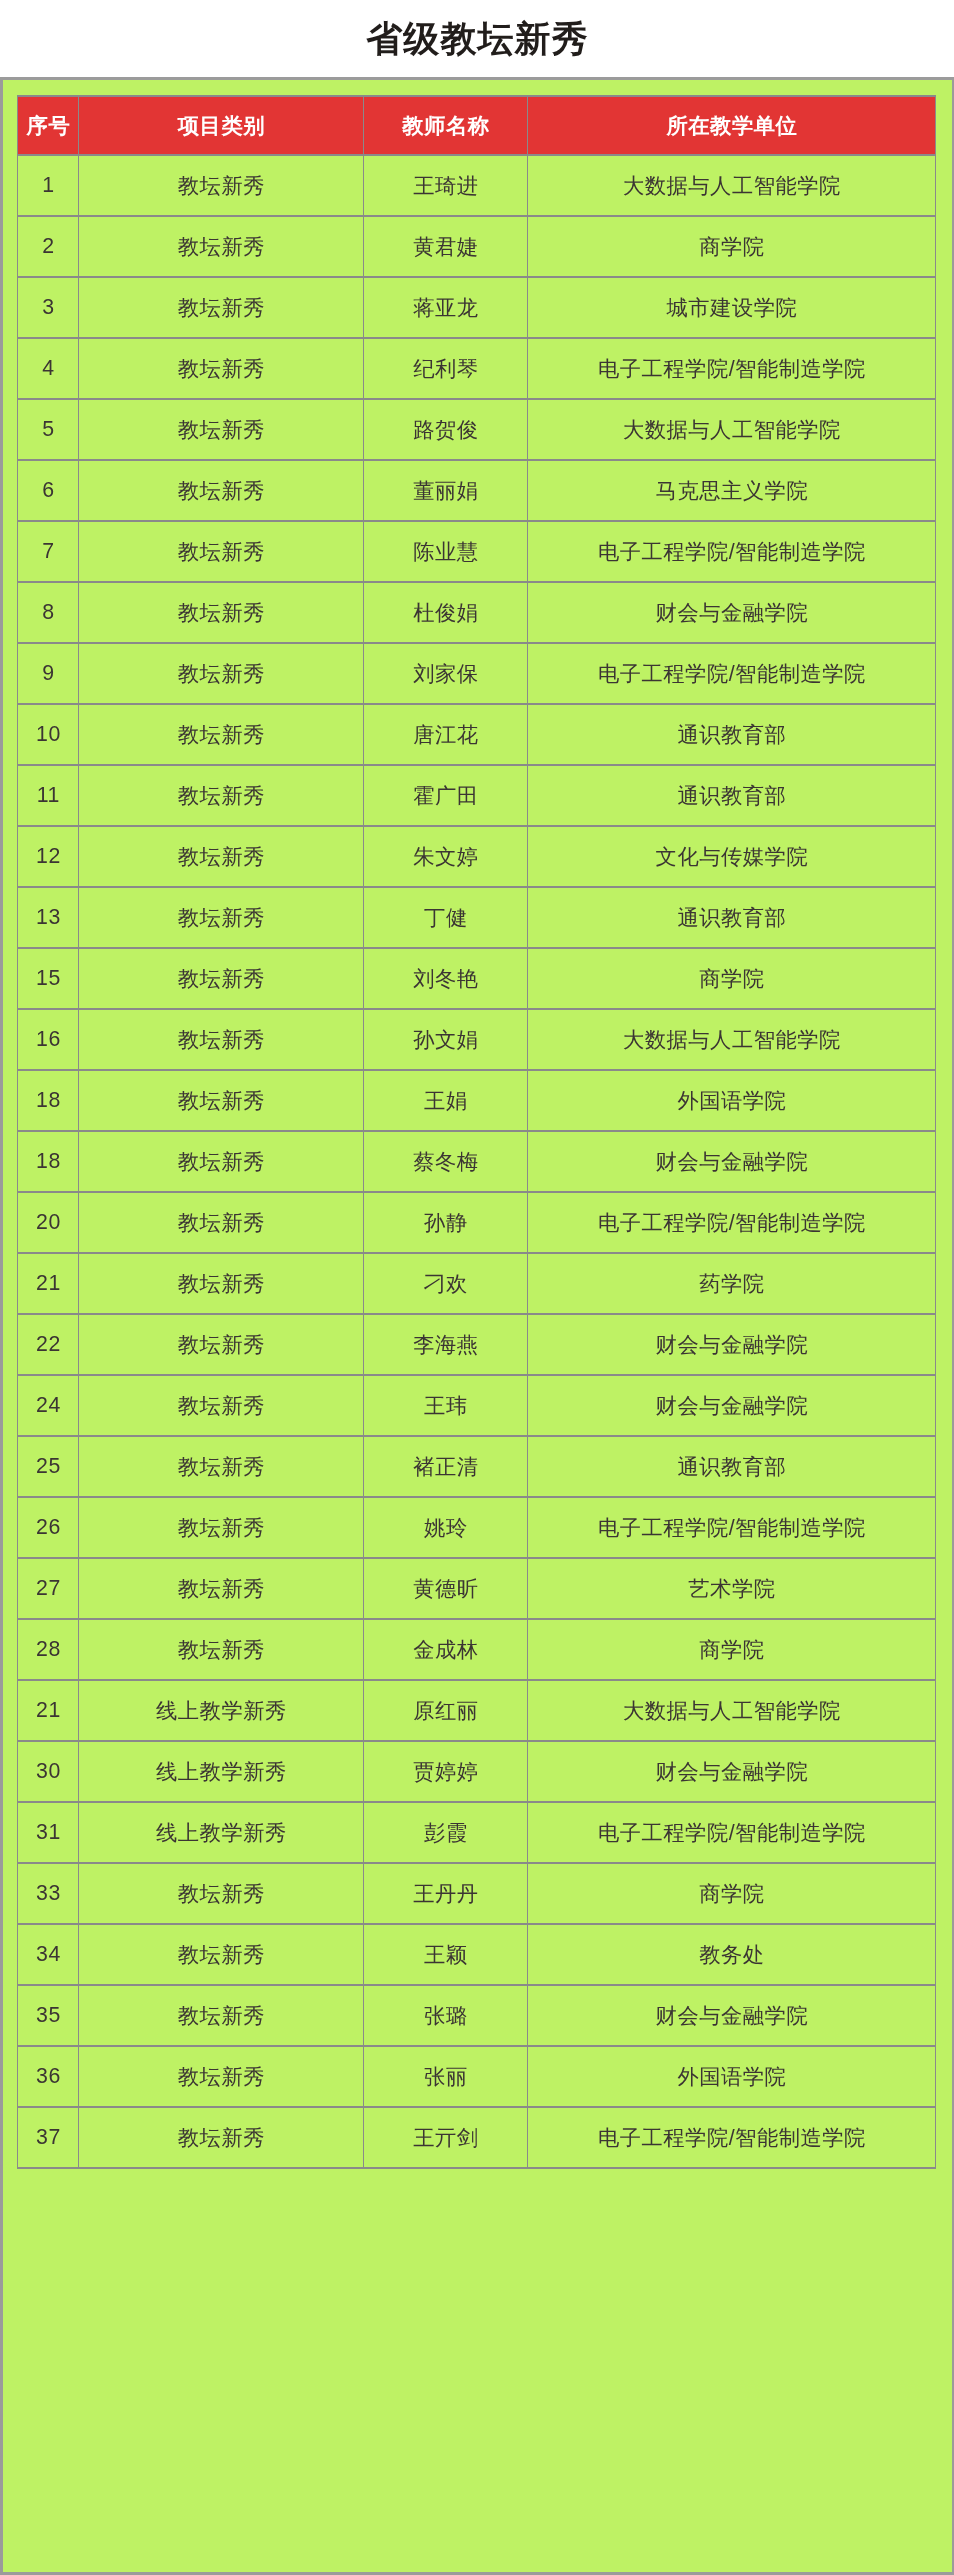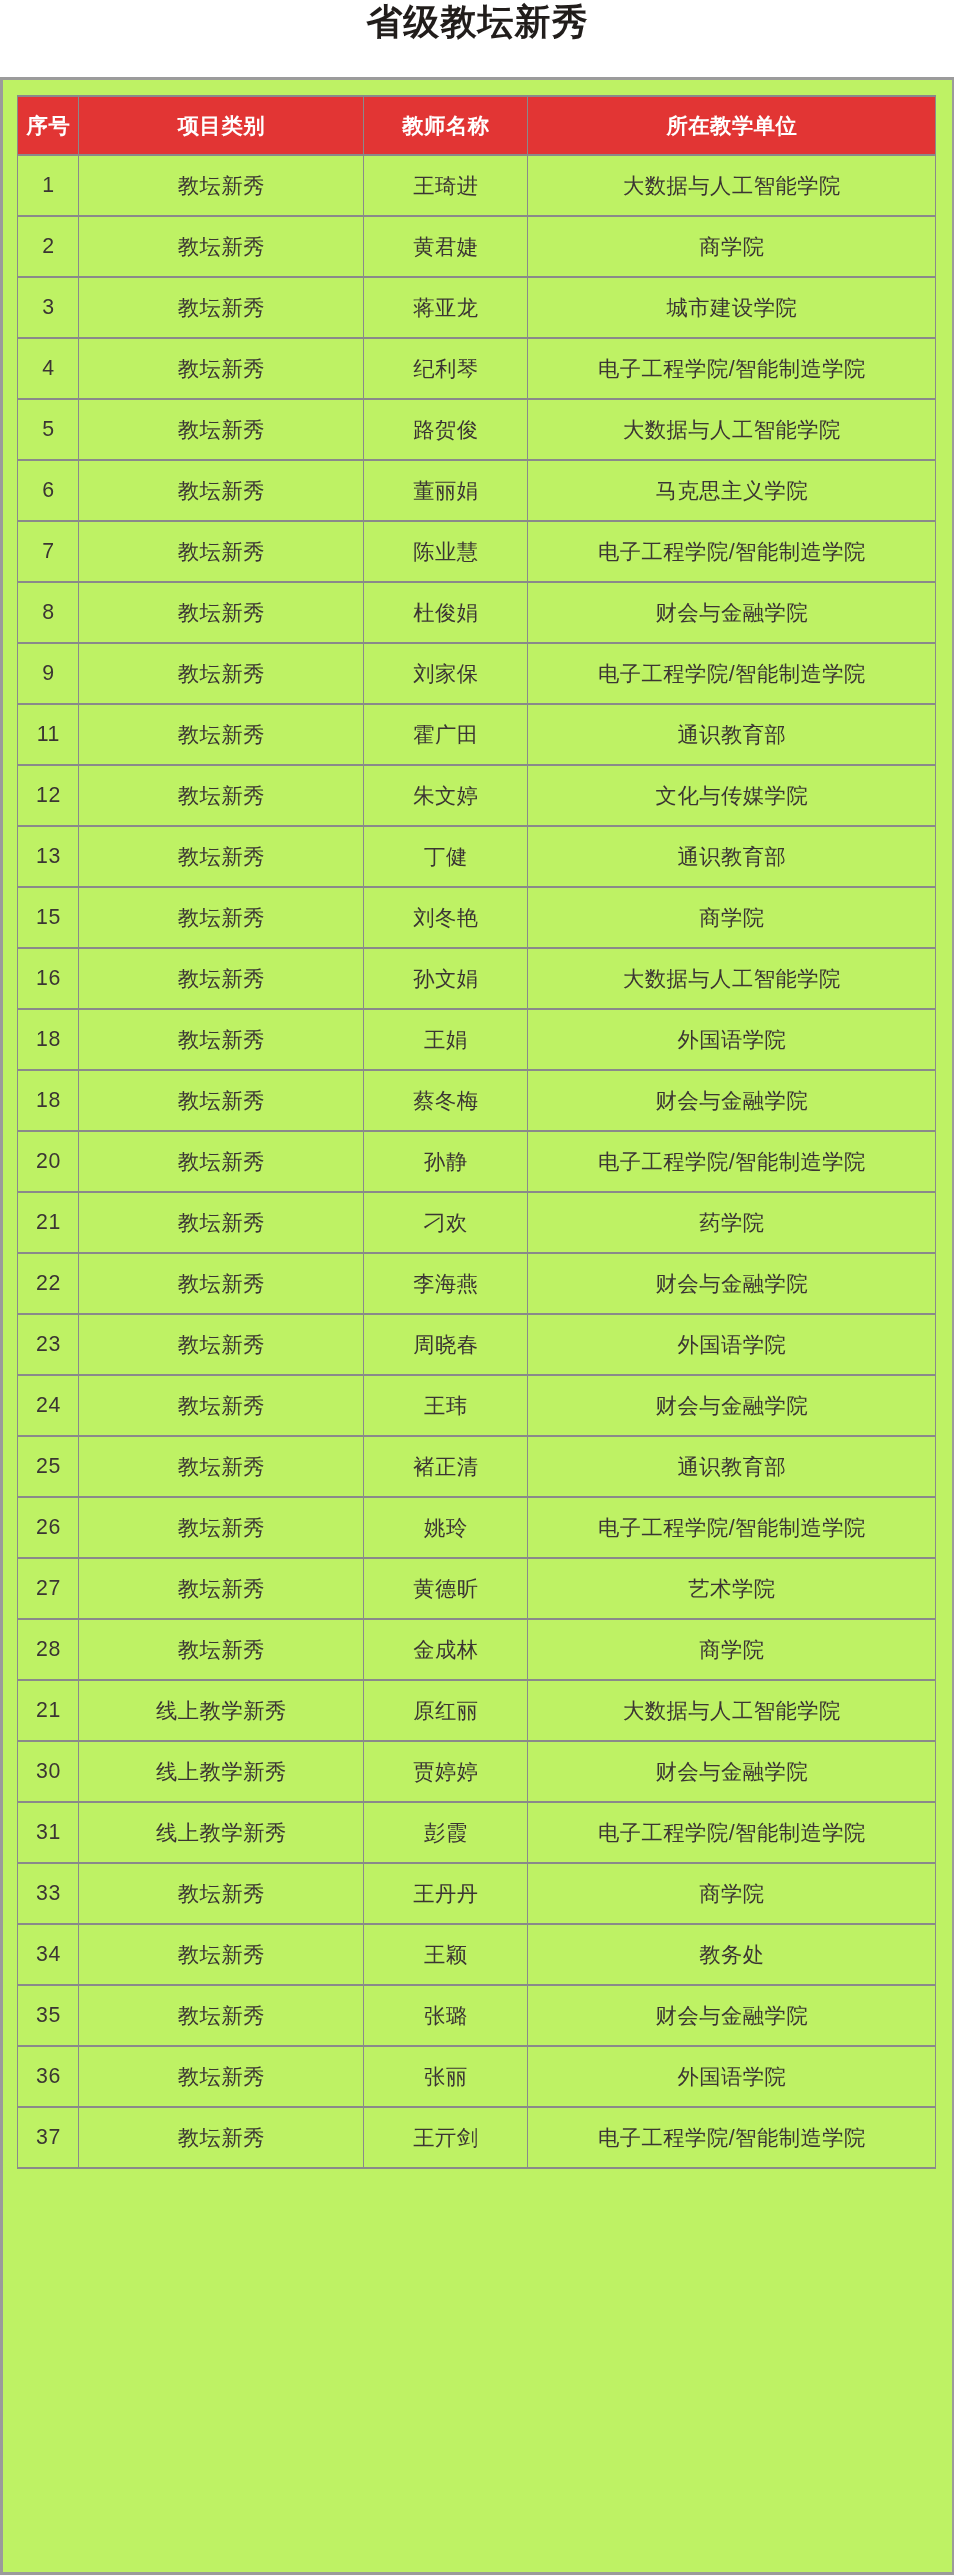--- a/index.html
+++ b/index.html
@@ -12,21 +12,21 @@
   }
   *{margin:0;padding:0;box-sizing:border-box;}
   html,body{background:#fff;}
   body{font-family:"Liberation Sans","DejaVu Sans",sans-serif;}
   .page{
     position:relative;
     width:955px;height:2576px;
     background:#fff;overflow:hidden;
   }
   .page-title{
-    position:absolute;top:2px;left:0;width:100%;
+    position:absolute;top:19px;left:0;width:100%;
     text-align:center;
     font-size:36px;font-weight:700;
     letter-spacing:1.1px;
     color:var(--title-text,#211D1B);
     line-height:1.12;
   }
   .content-frame{
     position:absolute;top:77px;left:0;
     width:955px;height:2499px;
     border:3.7px solid var(--frame-border,#9B9B9B);
@@ -142,20 +142,26 @@
             <td>杜俊娟</td>
             <td>财会与金融学院</td>
           </tr>
           <tr>
             <td>9</td>
             <td>教坛新秀</td>
             <td>刘家保</td>
             <td>电子工程学院/智能制造学院</td>
           </tr>
           <tr>
+            <td>10</td>
+            <td>教坛新秀</td>
+            <td>唐江花</td>
+            <td>通识教育部</td>
+          </tr>
+          <tr>
             <td>11</td>
             <td>教坛新秀</td>
             <td>霍广田</td>
             <td>通识教育部</td>
           </tr>
           <tr>
             <td>12</td>
             <td>教坛新秀</td>
             <td>朱文婷</td>
             <td>文化与传媒学院</td>
@@ -200,26 +206,20 @@
             <td>21</td>
             <td>教坛新秀</td>
             <td>刁欢</td>
             <td>药学院</td>
           </tr>
           <tr>
             <td>22</td>
             <td>教坛新秀</td>
             <td>李海燕</td>
             <td>财会与金融学院</td>
-          </tr>
-          <tr>
-            <td>23</td>
-            <td>教坛新秀</td>
-            <td>周晓春</td>
-            <td>外国语学院</td>
           </tr>
           <tr>
             <td>24</td>
             <td>教坛新秀</td>
             <td>王玮</td>
             <td>财会与金融学院</td>
           </tr>
           <tr>
             <td>25</td>
             <td>教坛新秀</td>

